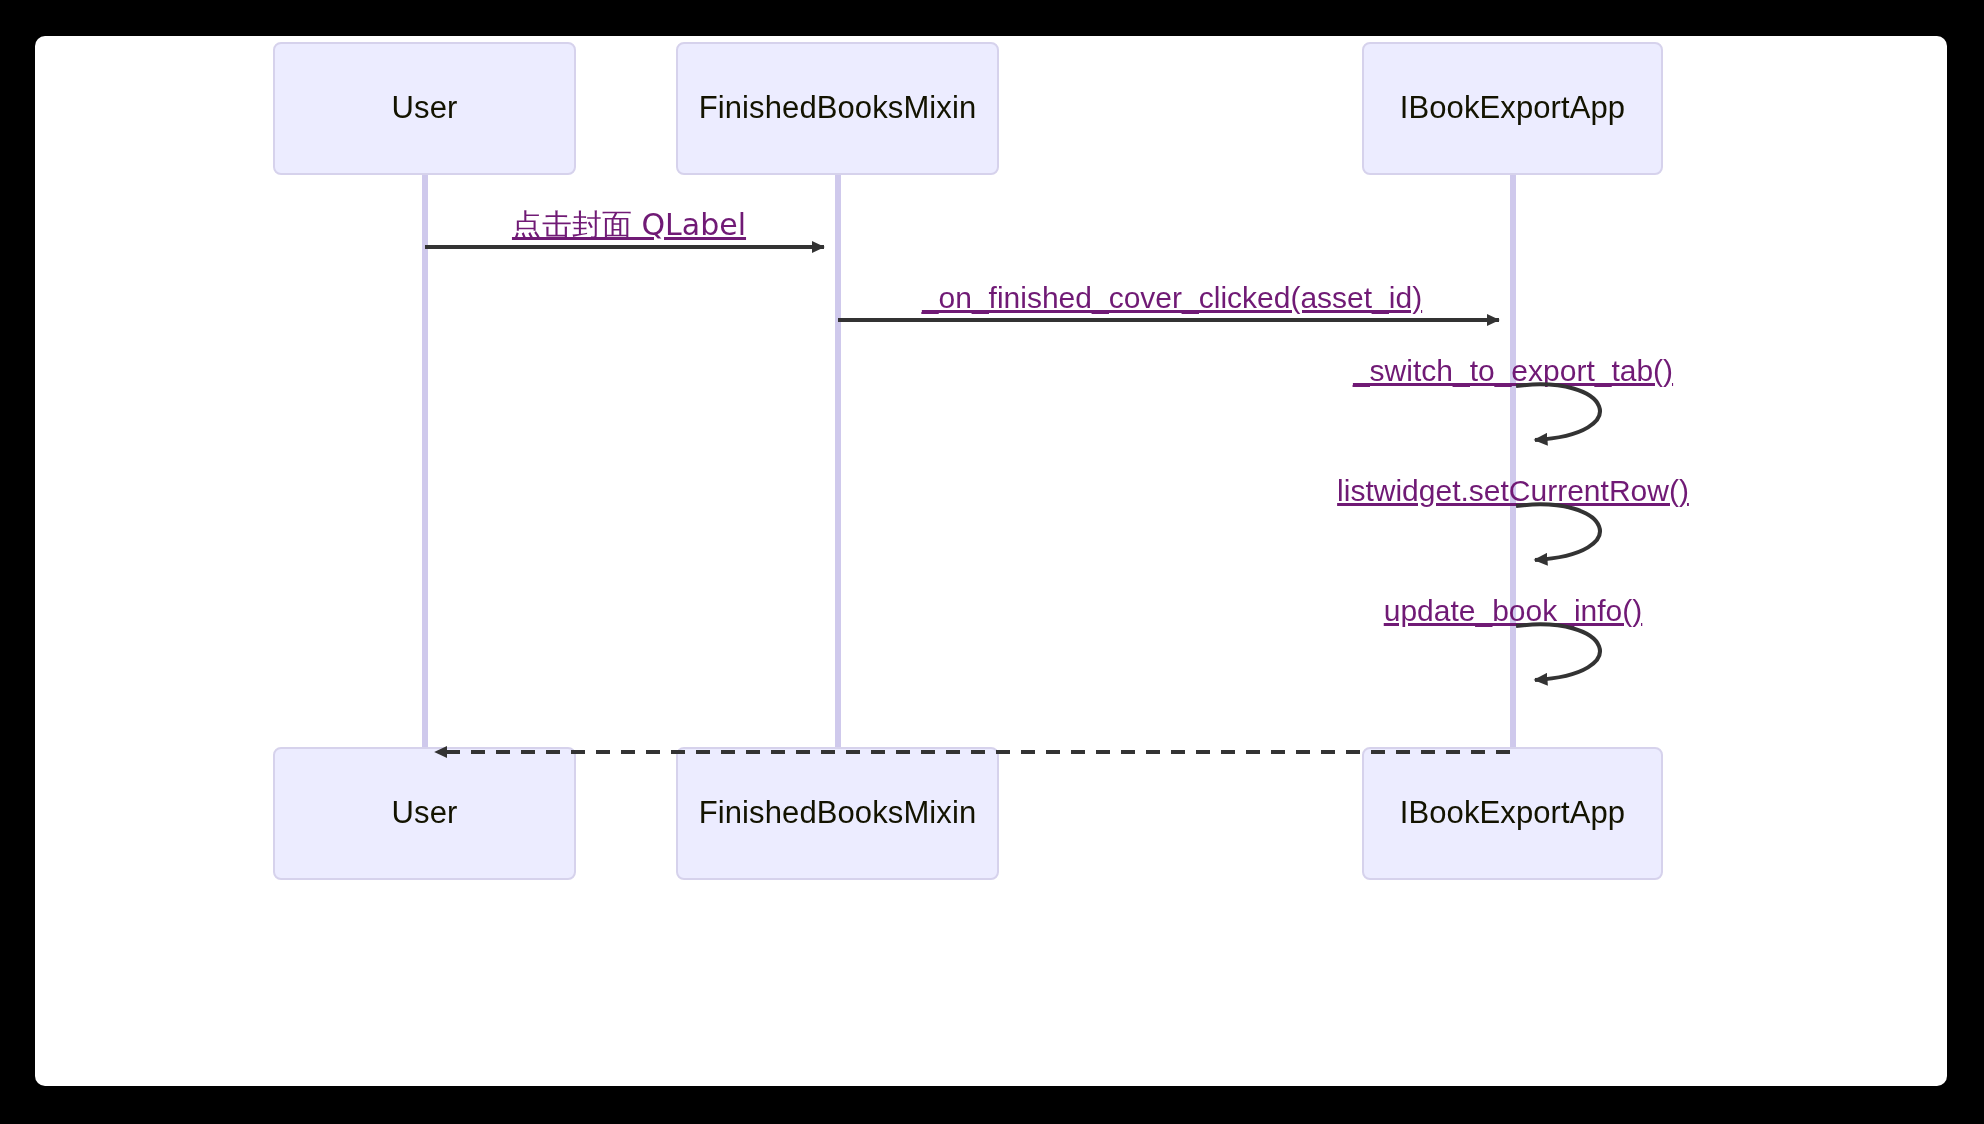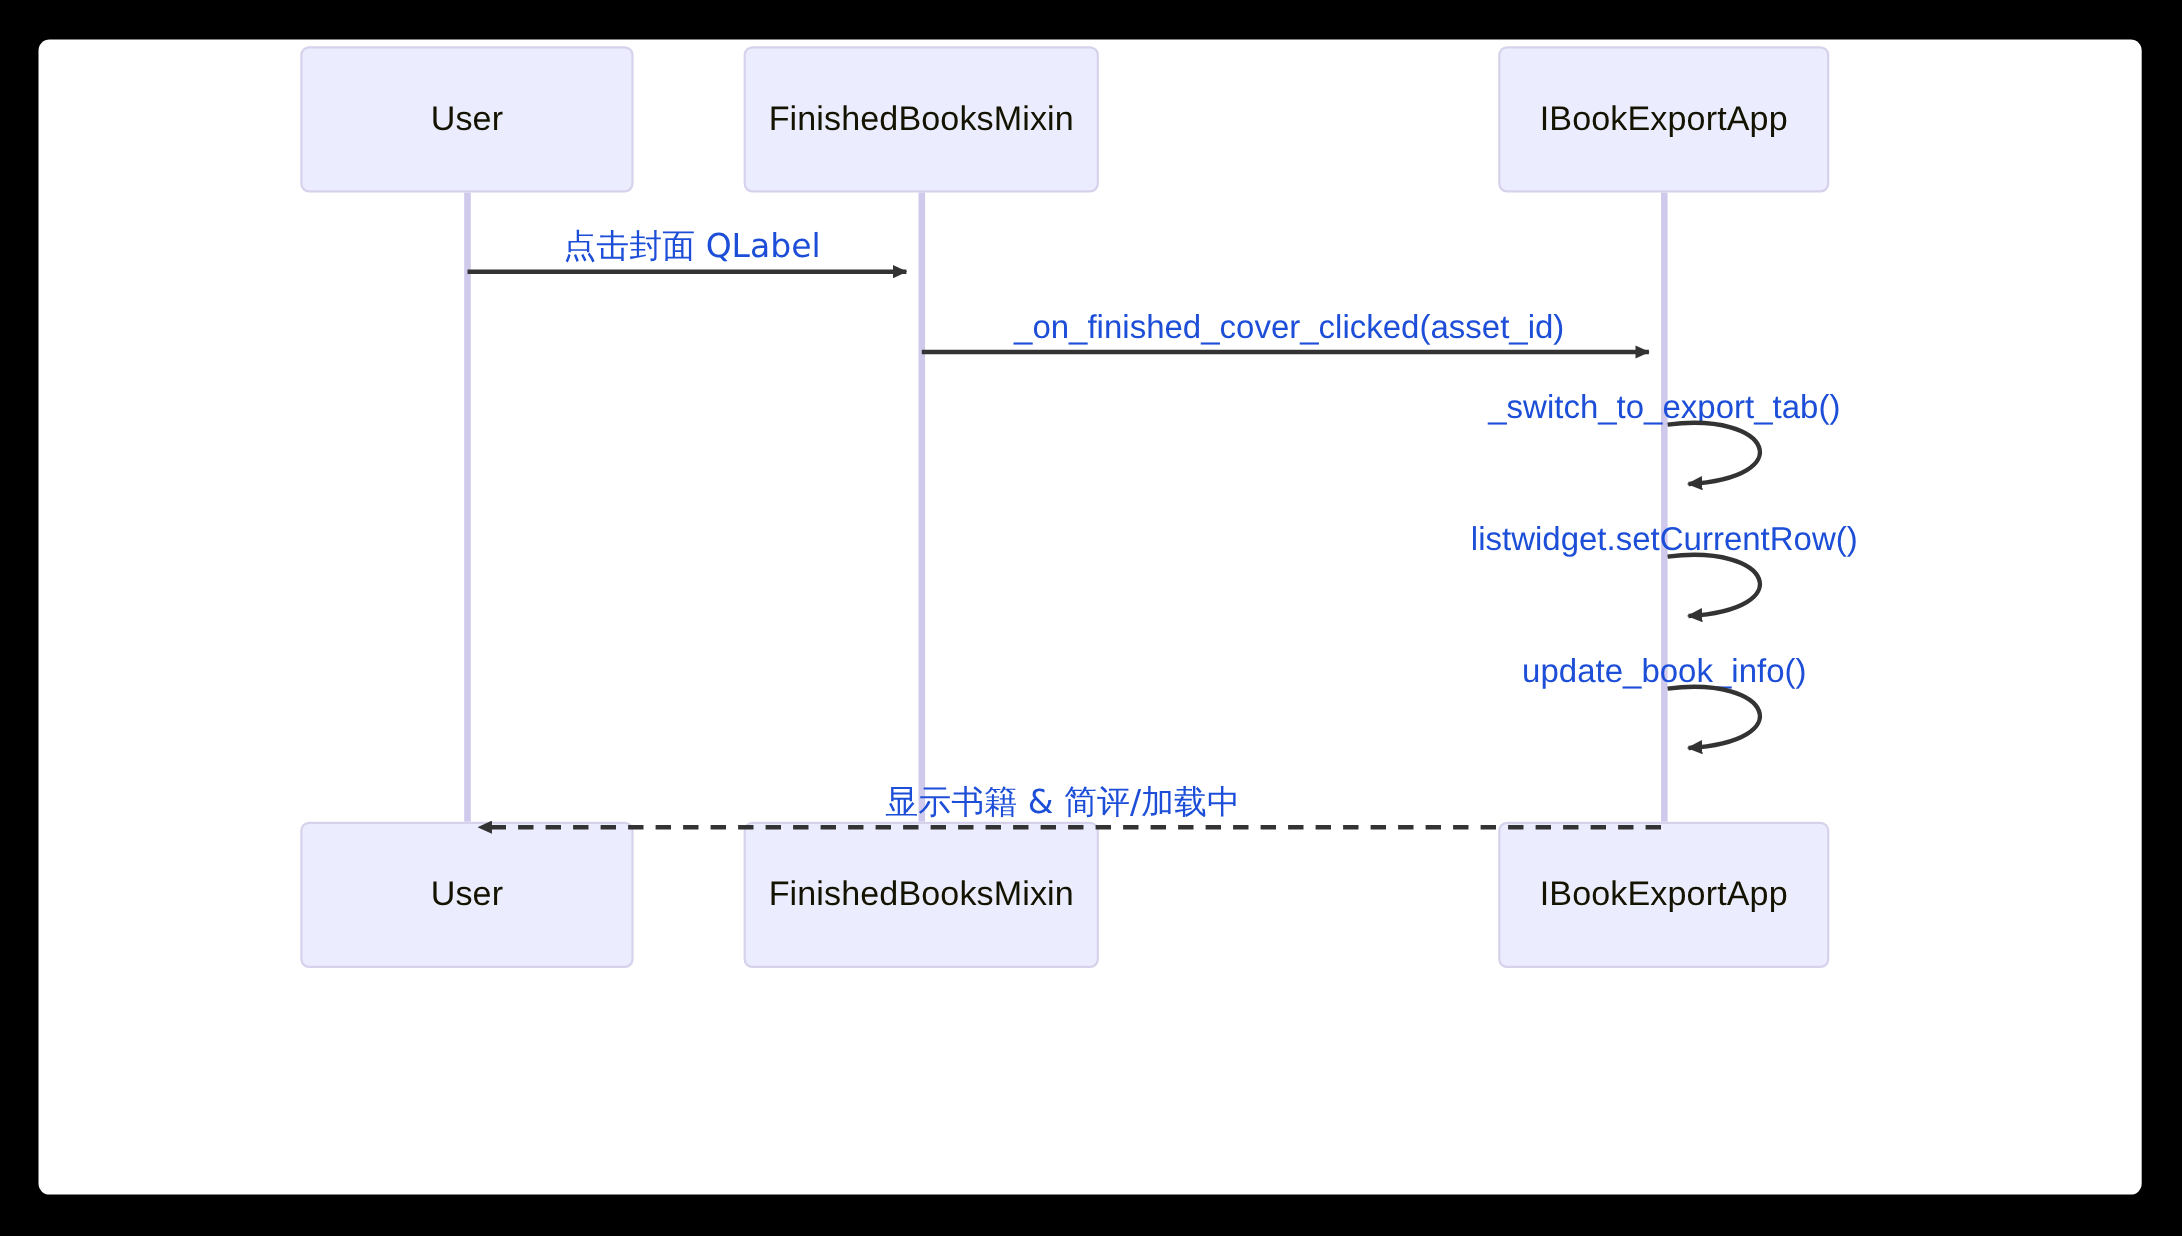--- a/index.html
+++ b/index.html
@@ -53,25 +53,26 @@
   
   .lifeline {
     position: absolute;
     width: 6px;
     background: #CFC9EC;
   }
 
   
   .msg-label {
     position: absolute;
-    color: #1d4ed8;
+    color: #701a75;
     font-size: 30px;
     line-height: 1.15;
     white-space: nowrap;
     transform: translateX(-50%);
+    text-decoration: underline;
   }
   .msg-label.cjk {
     font-family: "DejaVu Sans", "Liberation Sans", sans-serif;
   }
 
   
   #arrow-layer {
     position: absolute;
     left: 0;
     top: 0;
@@ -113,21 +114,20 @@
     <div class="msg-label cjk" style="left:594px; top:172px;">点击封面 QLabel</div>
 
     <div class="msg-label" style="left:1478px; top:318px;">_switch_to_export_tab()</div>
 
     <div class="msg-label" style="left:1137px; top:245px;">_on_finished_cover_clicked(asset_id)</div>
 
     <div class="msg-label" style="left:1478px; top:438px;">listwidget.setCurrentRow()</div>
 
     <div class="msg-label" style="left:1478px; top:558px;">update_book_info()</div>
 
-    <div class="msg-label cjk" style="left:931px; top:677px;">显示书籍 &amp; 简评/加载中</div>
 
     <svg id="arrow-layer" viewBox="0 0 1912 1050" width="1912" height="1050" xmlns="http://www.w3.org/2000/svg">
       <defs>
         <marker id="ah-right" markerWidth="13" markerHeight="12" refX="12.2" refY="6" orient="auto" markerUnits="userSpaceOnUse">
           <path d="M0,0 L13,6 L0,12 z" fill="#333333"></path>
         </marker>
         <marker id="ah-left" markerWidth="13" markerHeight="12" refX="12.2" refY="6" orient="auto" markerUnits="userSpaceOnUse">
           <path d="M0,0 L13,6 L0,12 z" fill="#333333"></path>
         </marker>
         <marker id="ah-loop" markerWidth="14" markerHeight="13" refX="12.5" refY="6.5" orient="auto" markerUnits="userSpaceOnUse">

